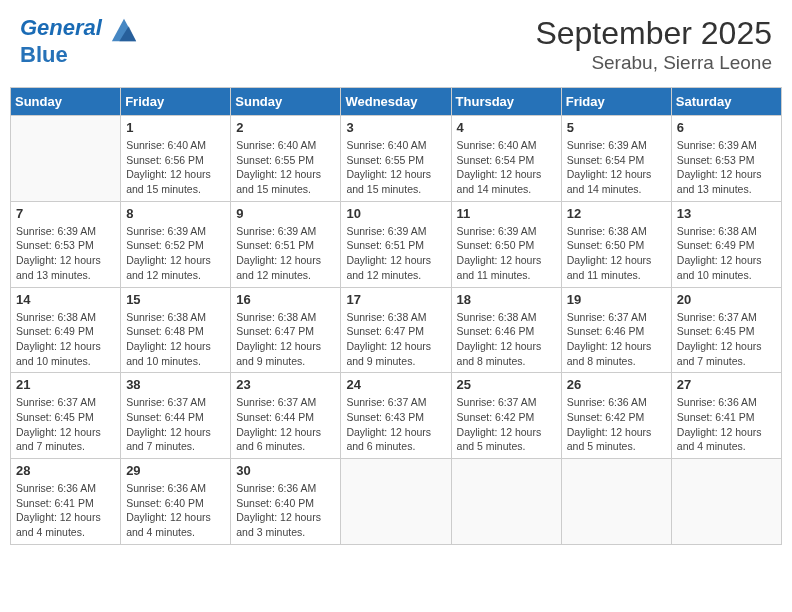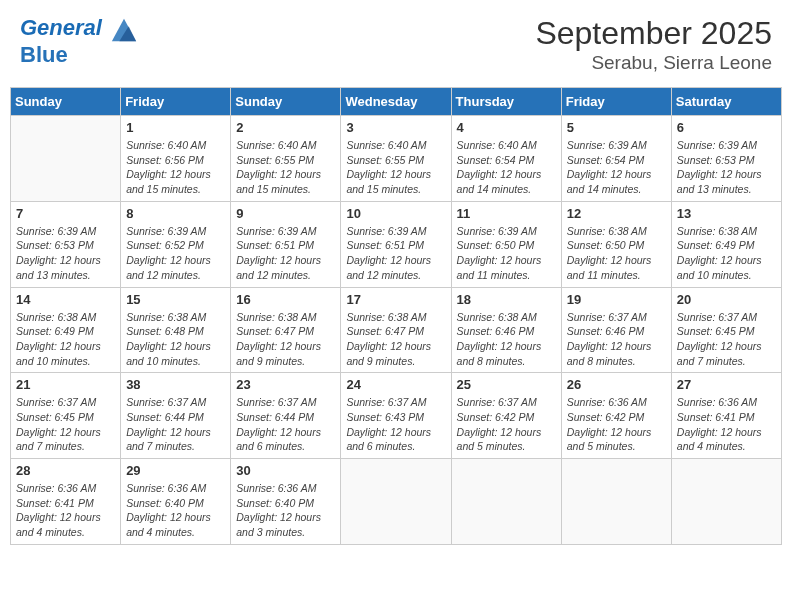--- a/index.html
+++ b/index.html
@@ -76,21 +76,20 @@
     .day-number {
       font-size: 13px;
       font-weight: bold;
       color: #333;
       margin-bottom: 3px;
     }
     .day-info {
       color: #444;
       font-size: 10.5px;
       line-height: 1.4;
-      font-style: italic;
     }
   </style>
 </head>
 <body>
 
 <div class="header">
   <div class="logo">
     <div>
       <div style="display:flex;align-items:center;font-style:italic;">
         <div class="logo-text">

